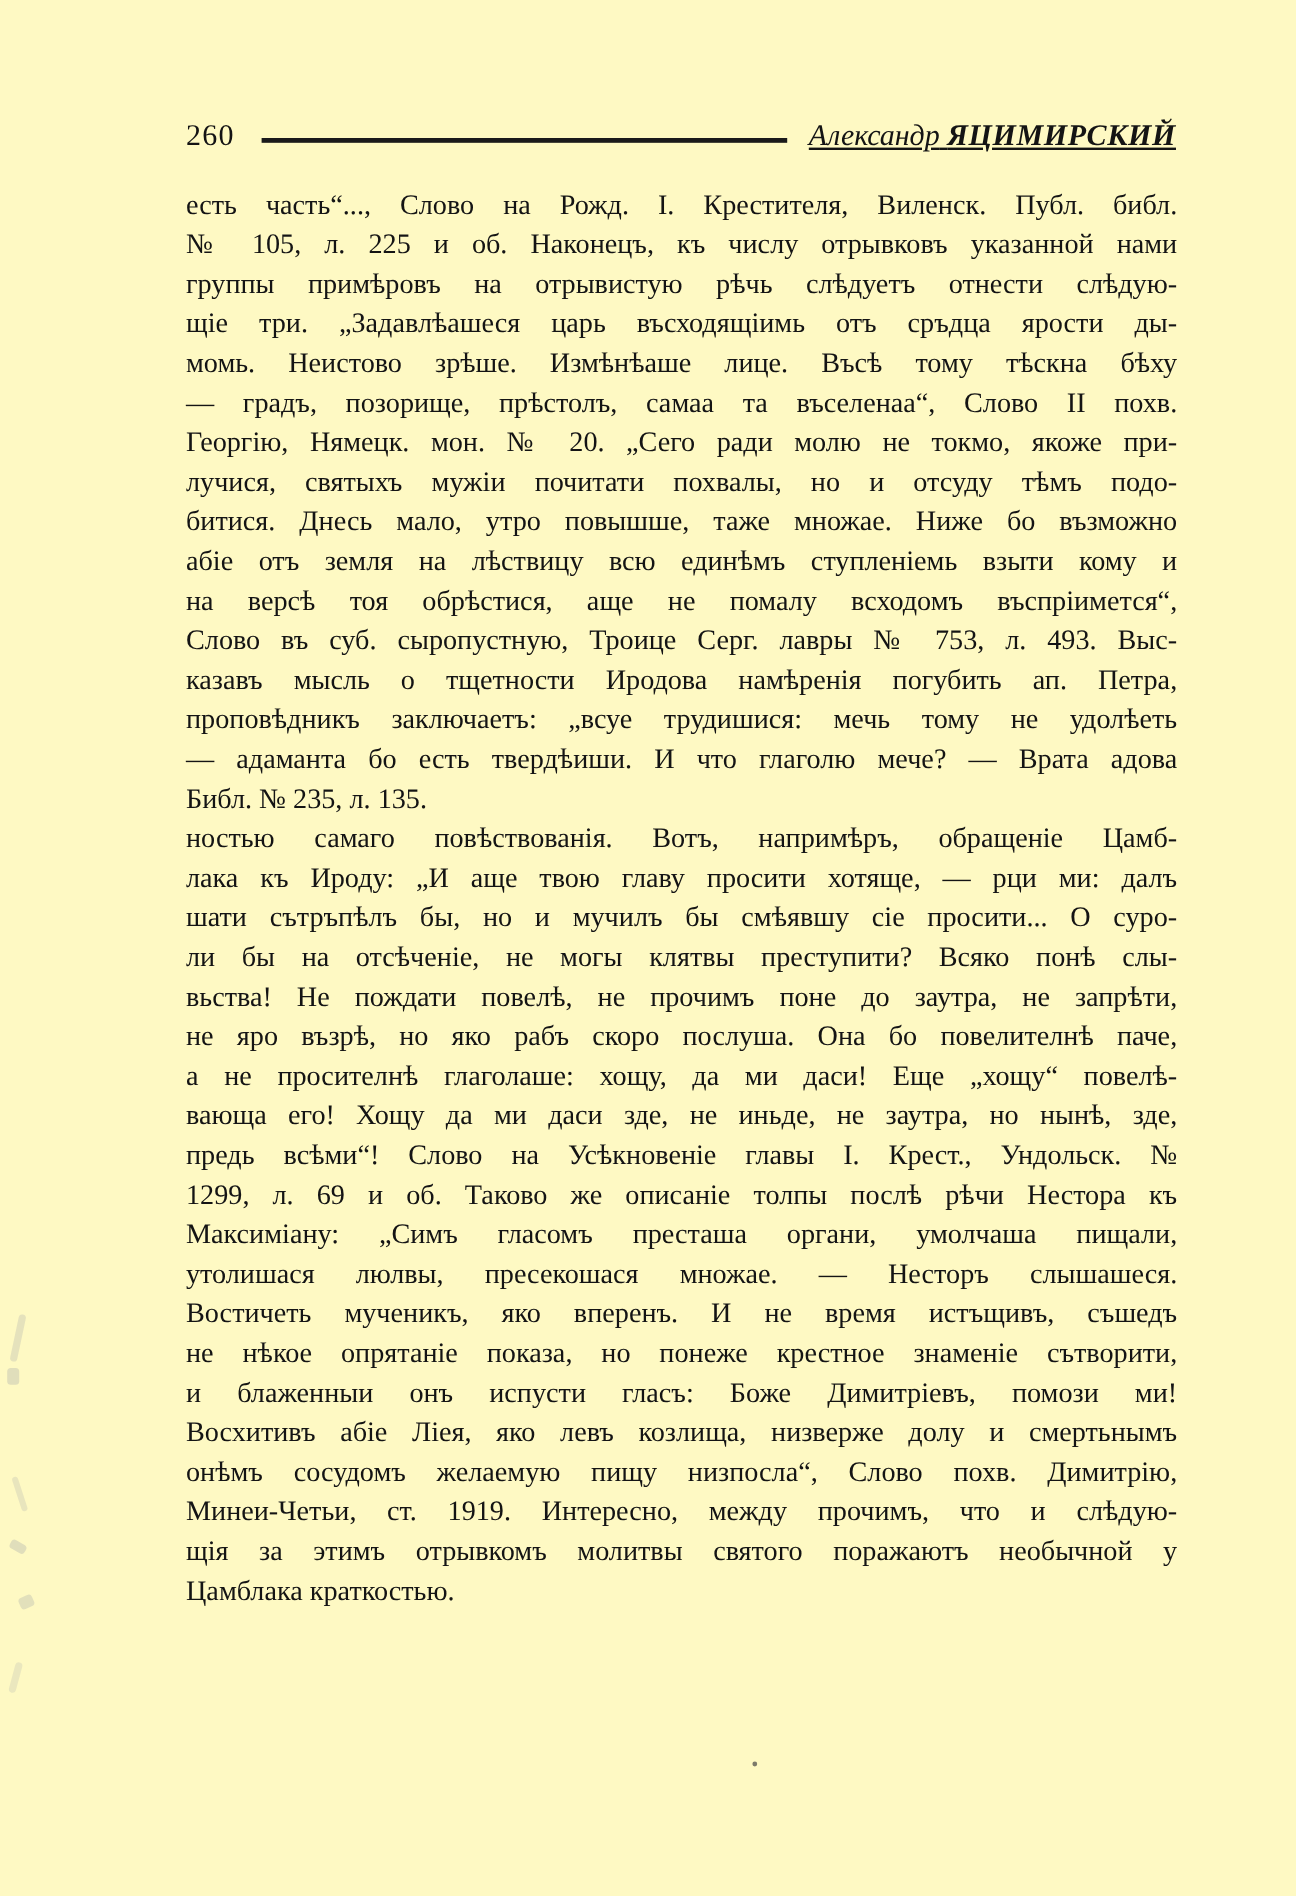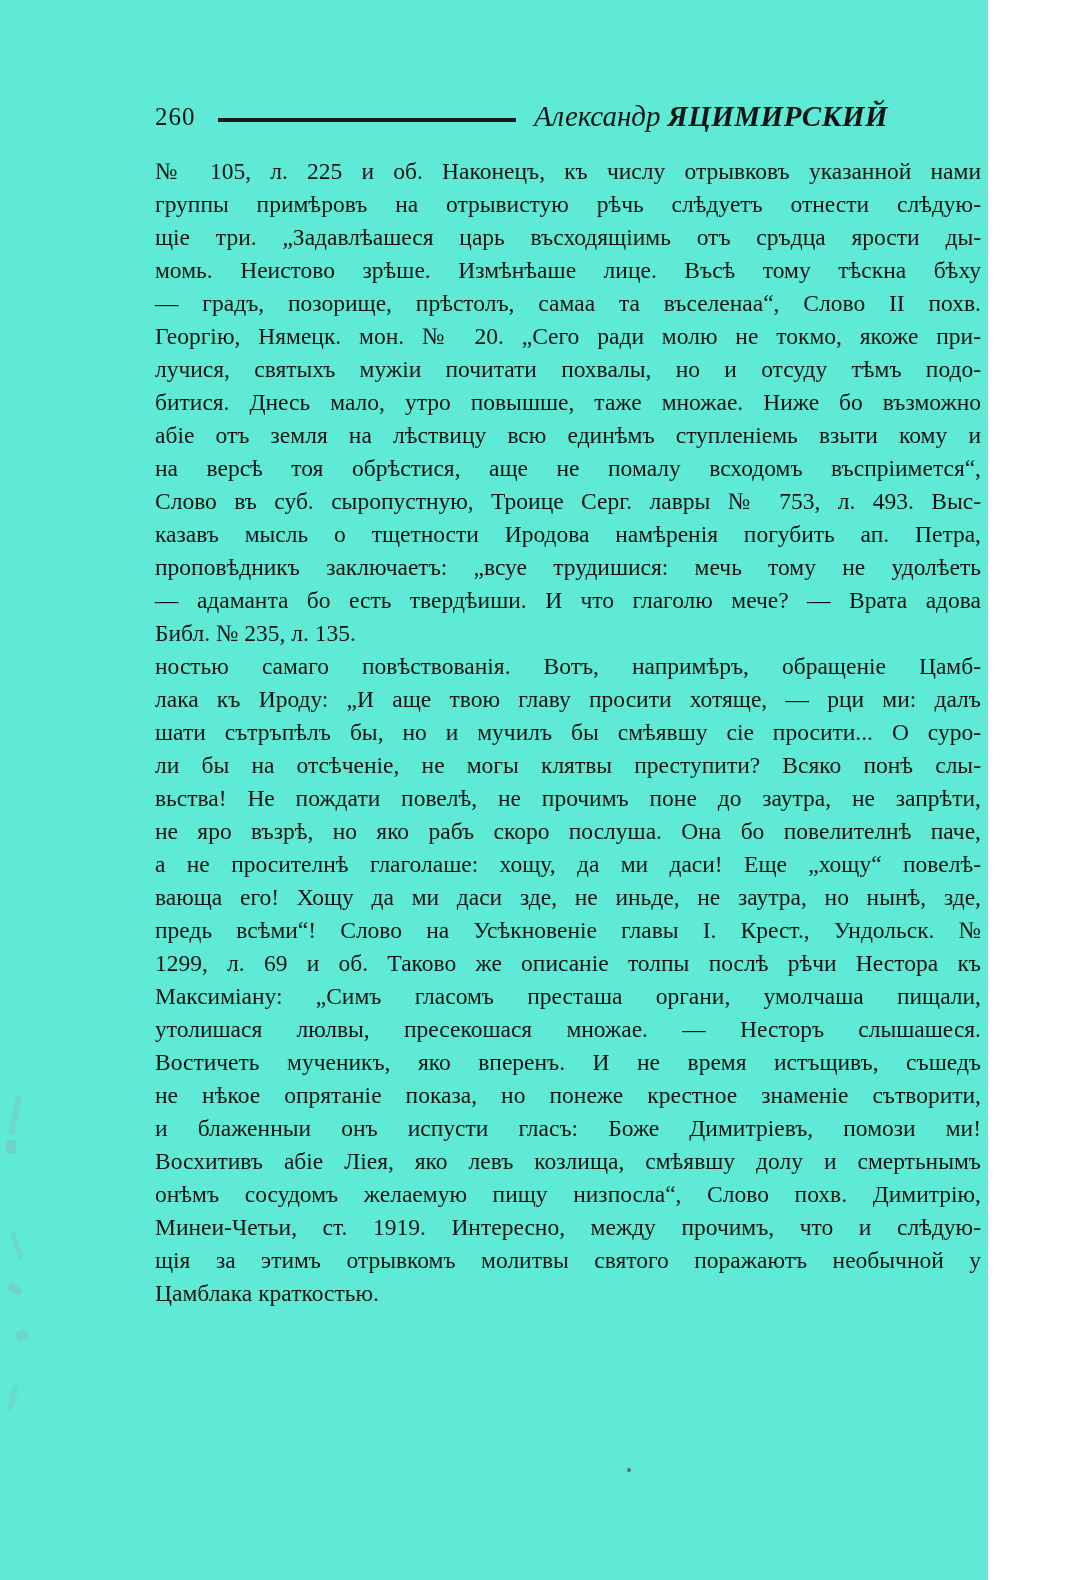--- a/index.html
+++ b/index.html
@@ -2,23 +2,23 @@
 <html><head>
 <meta charset="utf-8">
 <style>
   html, body {
     margin: 0;
     padding: 0;
     background: #ffffff;
   }
   .page {
     position: relative;
-    width: 988px;
+    width: 1080px;
     height: 1580px;
-    background: #5eead4;
+    background: #fef9c3;
     overflow: hidden;
     font-family: "Liberation Serif", "DejaVu Serif", serif;
     color: #141414;
   }
   .header {
     position: absolute;
     top: 100px;
     left: 155px;
     right: 100px;
     display: flex;
@@ -31,22 +31,23 @@
   }
   .header-rule {
     flex: 1 1 auto;
     height: 4px;
     background: #1a1a1a;
     margin: 6px 18px 0 22px;
   }
   .running-title {
     flex: 0 0 auto;
     font-style: italic;
-    font-size: 29px;
+    font-size: 25px;
     white-space: nowrap;
+    text-decoration: underline;
   }
   .running-title .surname {
     font-weight: 600;
     letter-spacing: 0.5px;
   }
   .body-text {
     position: absolute;
     top: 155px;
     left: 155px;
     width: 826px;
@@ -95,20 +96,21 @@
 <div class="page">
 
   <div class="header">
     <span class="page-number">260</span>
     <span class="header-rule"></span>
     <span class="running-title"><span>Александр</span>&nbsp;<span class="surname">ЯЦИМИРСКИЙ</span></span>
   </div>
 
   <div class="body-text">
       <div class="paragraph">
+        <div class="line">есть часть“..., Слово на Рожд. I. Крестителя, Виленск. Публ. библ.</div>
         <div class="line">№ 105, л. 225 и об. Наконецъ, къ числу отрывковъ указанной нами</div>
         <div class="line">группы примѣровъ на отрывистую рѣчь слѣдуетъ отнести слѣдую-</div>
         <div class="line">щіе три. „Задавлѣашеся царь въсходящіимь отъ сръдца ярости ды-</div>
         <div class="line">момь. Неистово зрѣше. Измѣнѣаше лице. Въсѣ тому тѣскна бѣху</div>
         <div class="line">— градъ, позорище, прѣстолъ, самаа та въселенаа“, Слово II похв.</div>
         <div class="line">Георгію, Нямецк. мон. № 20. „Сего ради молю не токмо, якоже при-</div>
         <div class="line">лучися, святыхъ мужіи почитати похвалы, но и отсуду тѣмъ подо-</div>
         <div class="line">битися. Днесь мало, утро повышше, таже множае. Ниже бо възможно</div>
         <div class="line">абіе отъ земля на лѣствицу всю единѣмъ ступленіемь взыти кому и</div>
         <div class="line">на версѣ тоя обрѣстися, аще не помалу всходомъ въспріимется“,</div>
@@ -127,21 +129,21 @@
         <div class="line">не яро възрѣ, но яко рабъ скоро послуша. Она бо повелителнѣ паче,</div>
         <div class="line">а не просителнѣ глаголаше: хощу, да ми даси! Еще „хощу“ повелѣ-</div>
         <div class="line">вающа его! Хощу да ми даси зде, не иньде, не заутра, но нынѣ, зде,</div>
         <div class="line">предь всѣми“! Слово на Усѣкновеніе главы I. Крест., Ундольск. №</div>
         <div class="line">1299, л. 69 и об. Таково же описаніе толпы послѣ рѣчи Нестора къ</div>
         <div class="line">Максиміану: „Симъ гласомъ престаша органи, умолчаша пищали,</div>
         <div class="line">утолишася люлвы, пресекошася множае. — Несторъ слышашеся.</div>
         <div class="line">Востичеть мученикъ, яко вперенъ. И не время истъщивъ, съшедъ</div>
         <div class="line">не нѣкое опрятаніе показа, но понеже крестное знаменіе сътворити,</div>
         <div class="line">и блаженныи онъ испусти гласъ: Боже Димитріевъ, помози ми!</div>
-        <div class="line">Восхитивъ абіе Ліея, яко левъ козлища, смѣявшу долу и смертьнымъ</div>
+        <div class="line">Восхитивъ абіе Ліея, яко левъ козлища, низверже долу и смертьнымъ</div>
         <div class="line">онѣмъ сосудомъ желаемую пищу низпосла“, Слово похв. Димитрію,</div>
         <div class="line">Минеи-Четьи, ст. 1919. Интересно, между прочимъ, что и слѣдую-</div>
         <div class="line">щія за этимъ отрывкомъ молитвы святого поражаютъ необычной у</div>
         <div class="line last-line">Цамблака краткостью.</div>
       </div>
     </div>
 
   <span class="artifact a1"></span>
   <span class="artifact a2"></span>
   <span class="artifact a3"></span>

